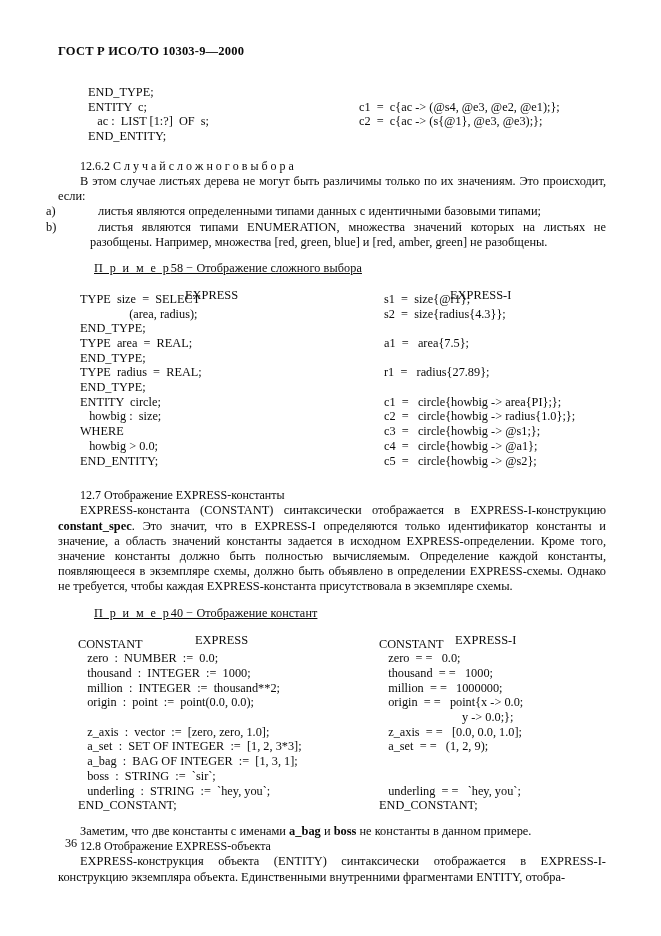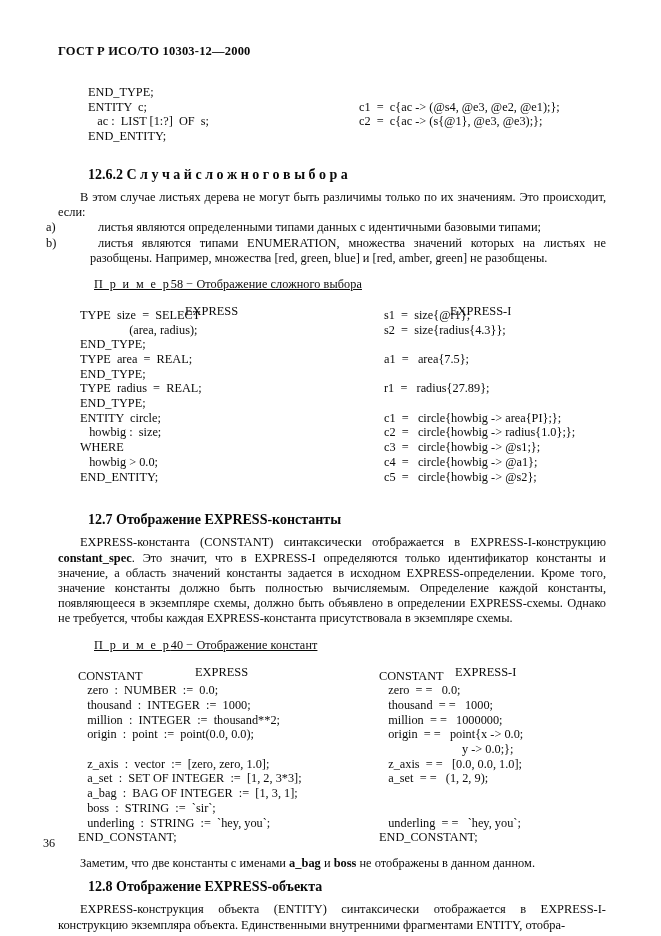--- a/index.html
+++ b/index.html
@@ -70,23 +70,23 @@
     font-size: 12.4px;
     line-height: 15.2px;
     margin: 0;
     text-align: justify;
     padding-left: 32px;
     text-indent: -22px;
   }
   .list-item .marker { display: inline-block; width: 30px; }
 
   h3.section-title {
-    font-size: 14px;
-    font-weight: bold;
-    margin: 8px;
+    font-size: 12px;
+    font-weight: normal;
+    margin: 0;
     line-height: 15.2px;
     text-indent: 22px;
   }
 
   .example-caption {
     font-size: 12.2px;
     line-height: 15px;
     margin: 0;
     text-indent: 36px;
     letter-spacing: 0.1px;
@@ -105,33 +105,33 @@
     text-underline-offset: 2px;
   }
   .gap-4  { height: 11px; }
   .gap-6  { height: 15px; }
   .gap-8  { height: 20px; }
 
   b.inline-bold { font-weight: bold; }
 
   .page-number {
     position: absolute;
-    left: 43px;
+    left: 65px;
     top: 836px;
     font-size: 12.2px;
   }
 </style>
 </head>
 <body>
 
 <div class="page">
 
   <div class="content">
 
-    <div class="doc-header">ГОСТ Р ИСО/ТО 10303-12—2000</div>
+    <div class="doc-header">ГОСТ Р ИСО/ТО 10303-9—2000</div>
 
     <div class="code-block" id="top-code"><div class="code-row"><span class="left" style="left: 30px;">END_TYPE;</span><span class="right" style="left: 255px;"></span></div><div class="code-row"><span class="left" style="left: 30px;">ENTITY  c;</span><span class="right" style="left: 255px;">c1  =  c{ac -&gt; (@s4, @e3, @e2, @e1);};</span></div><div class="code-row"><span class="left" style="left: 30px;">   ac :  LIST [1:?]  OF  s;</span><span class="right" style="left: 255px;">c2  =  c{ac -&gt; (s{@1}, @e3, @e3);};</span></div><div class="code-row"><span class="left" style="left: 30px;">END_ENTITY;</span><span class="right" style="left: 255px;"></span></div></div>
 
     <div class="gap-6"></div>
 
     <h3 class="section-title">12.6.2 С л у ч а й   с л о ж н о г о   в ы б о р а</h3>
 
     <p class="body-text">В этом случае листьях дерева не могут быть различимы только по их значениям. Это происходит, если:</p>
 
     <p class="list-item">
@@ -172,21 +172,21 @@
     <div class="col-heads">
       <span style="left:137px;">EXPRESS</span>
       <span style="left:397px;">EXPRESS-I</span>
     </div>
 
     <div class="code-block" id="ex59-code"><div class="code-row"><span class="left" style="left: 20px;">CONSTANT</span><span class="right" style="left: 275px;">CONSTANT</span></div><div class="code-row"><span class="left" style="left: 20px;">   zero  :  NUMBER  :=  0.0;</span><span class="right" style="left: 275px;">   zero  = =   0.0;</span></div><div class="code-row"><span class="left" style="left: 20px;">   thousand  :  INTEGER  :=  1000;</span><span class="right" style="left: 275px;">   thousand  = =   1000;</span></div><div class="code-row"><span class="left" style="left: 20px;">   million  :  INTEGER  :=  thousand**2;</span><span class="right" style="left: 275px;">   million  = =   1000000;</span></div><div class="code-row"><span class="left" style="left: 20px;">   origin  :  point  :=  point(0.0, 0.0);</span><span class="right" style="left: 275px;">   origin  = =   point{x -&gt; 0.0;</span></div><div class="code-row"><span class="left" style="left: 20px;"></span><span class="right" style="left: 275px;">                           y -&gt; 0.0;};</span></div><div class="code-row"><span class="left" style="left: 20px;">   z_axis  :  vector  :=  [zero, zero, 1.0];</span><span class="right" style="left: 275px;">   z_axis  = =   [0.0, 0.0, 1.0];</span></div><div class="code-row"><span class="left" style="left: 20px;">   a_set  :  SET OF INTEGER  :=  [1, 2, 3*3];</span><span class="right" style="left: 275px;">   a_set  = =   (1, 2, 9);</span></div><div class="code-row"><span class="left" style="left: 20px;">   a_bag  :  BAG OF INTEGER  :=  [1, 3, 1];</span><span class="right" style="left: 275px;"></span></div><div class="code-row"><span class="left" style="left: 20px;">   boss  :  STRING  :=  `sir`;</span><span class="right" style="left: 275px;"></span></div><div class="code-row"><span class="left" style="left: 20px;">   underling  :  STRING  :=  `hey, you`;</span><span class="right" style="left: 275px;">   underling  = =   `hey, you`;</span></div><div class="code-row"><span class="left" style="left: 20px;">END_CONSTANT;</span><span class="right" style="left: 275px;">END_CONSTANT;</span></div></div>
 
     <div class="gap-4"></div>
 
     <p class="body-text">
-      <span>Заметим, что две константы с именами </span><b class="inline-bold">a_bag</b><span> и </span><b class="inline-bold">boss</b><span> не отображены в данном данном.</span>
+      <span>Заметим, что две константы с именами </span><b class="inline-bold">a_bag</b><span> и </span><b class="inline-bold">boss</b><span> не константы в данном примере.</span>
     </p>
 
     <h3 class="section-title">12.8 Отображение EXPRESS-объекта</h3>
 
     <p class="body-text">EXPRESS-конструкция объекта (ENTITY) синтаксически отображается в EXPRESS-I-конструкцию экземпляра объекта. Единственными внутренними фрагментами ENTITY, отобра-</p>
 
   </div>
 
   <div class="page-number">36</div>
 

